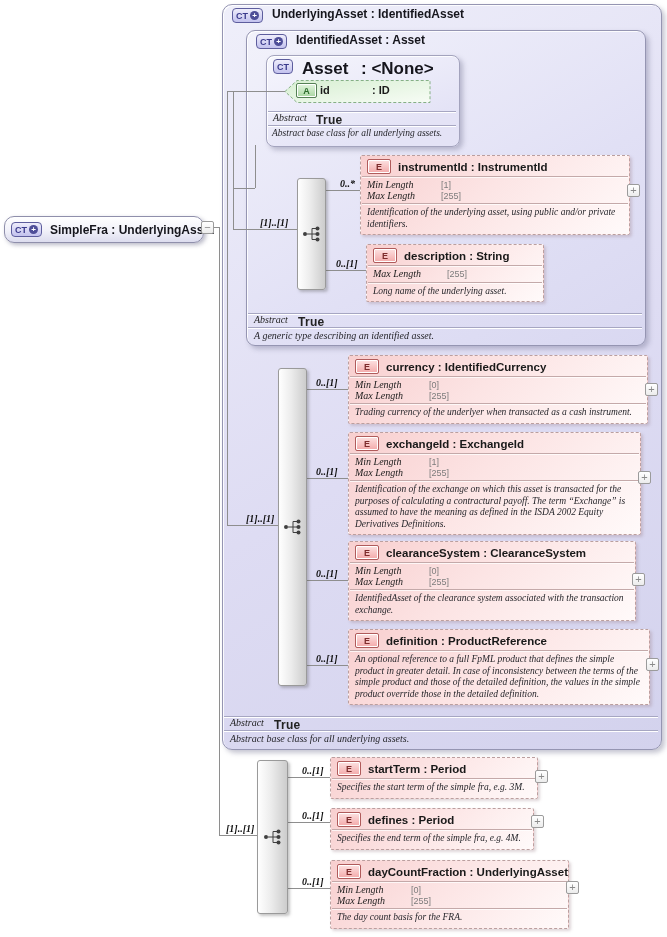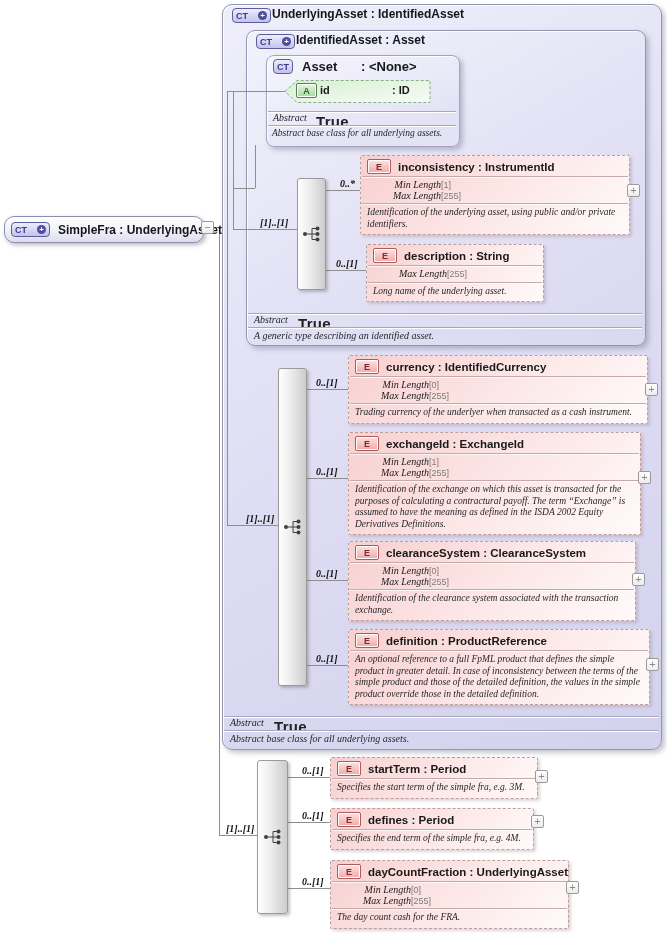--- a/index.html
+++ b/index.html
@@ -7,50 +7,50 @@
           font-family:"Liberation Sans",sans-serif;overflow:hidden;}
 
   
   .ctbox{position:absolute;border:1px solid #9595b2;border-radius:10px;
          box-shadow:inset 1px 1px 0 rgba(255,255,255,.85), 3px 3px 5px rgba(110,110,140,.40);}
   #box-underlying{background:linear-gradient(150deg,#efeffa 0%,#dedcf3 55%,#d3d2ed 100%);}
   #box-identified{background:linear-gradient(150deg,#f2f2fb 0%,#e1e0f5 60%,#d9d8f1 100%);border-radius:9px;}
   #box-asset{background:linear-gradient(160deg,#f6f6fd 0%,#e4e3f6 75%);border-radius:8px;border-color:#a3a3bd;}
 
   .ct-title{position:absolute;font-weight:bold;font-size:12px;color:#15151c;white-space:nowrap;}
-  .ct-title.small{font-size:13px;}
-
-  .ct-badge{position:absolute;display:inline-flex;align-items:center;gap:10px;height:13px;
+  .ct-title.small{font-size:17px;}
+
+  .ct-badge{position:absolute;display:inline-flex;align-items:center;gap:2px;height:13px;
             border:1px solid #5d5d9d;border-radius:4px;padding:0 3px;
             background:linear-gradient(#eeedfb,#c3c2ee);
             font-weight:bold;font-size:9px;color:#3a3a8c;}
   .ct-badge .plus-circle{display:inline-block;width:9px;height:9px;border-radius:50%;
             background:#4e4e98;color:#fff;font-size:8px;line-height:9px;text-align:center;font-weight:bold;}
 
   
   .hl{position:absolute;height:1px;background:#a6a6c2;box-shadow:0 1px 0 #ffffff;}
   .abs-label{position:absolute;font-family:"Liberation Serif",serif;font-style:italic;
              font-size:10px;color:#1d1d1d;white-space:nowrap;}
-  .abs-value{position:absolute;font-size:15px;font-weight:bold;color:#222;letter-spacing:.3px;}
+  .abs-value{position:absolute;font-size:12px;font-weight:bold;color:#222;letter-spacing:.3px;}
   .ct-doc{position:absolute;font-family:"Liberation Serif",serif;font-style:italic;
           font-size:10px;color:#26262b;white-space:nowrap;}
 
   
   .ebox{position:absolute;border:1px dashed #bb9f9f;border-radius:2px;
         background:linear-gradient(135deg,#f8cfcf 0%,#fce4e4 45%,#fffafa 100%);
         box-shadow:2px 2px 3px rgba(150,120,130,.30);}
   .ebox .hdr{display:flex;align-items:center;gap:7px;padding:3px 6px 2px 6px;height:15px;}
   .badge-e{display:inline-flex;align-items:center;justify-content:center;width:22px;height:13px;
            border:1px solid #b05b5b;border-radius:2px;flex:0 0 auto;
            background:linear-gradient(#fde2e2,#f3a9a9);box-shadow:inset 0 0 0 1px #fff;
            font-weight:bold;font-size:9px;color:#7d2c2c;}
   .ename{font-weight:bold;font-size:11.5px;color:#191919;white-space:nowrap;}
   .esep{height:1px;background:#c4a9a9;margin:0 1px;box-shadow:0 1px 0 rgba(255,255,255,.75);}
   .facets{padding:3px 6px 2px 6px;}
-  .facet{display:flex;height:10.5px;line-height:10.5px;text-align:right;}
+  .facet{display:flex;height:10.5px;line-height:10.5px;}
   .flabel{font-family:"Liberation Serif",serif;font-style:italic;font-size:10px;color:#1b1b1b;width:74px;flex:0 0 auto;}
   .fval{font-size:9px;color:#7c7c7c;}
   .edoc{padding:3px 6px 4px 6px;font-family:"Liberation Serif",serif;font-style:italic;
         font-size:9.5px;line-height:11.5px;color:#26262b;}
 
   
   .plusbox{position:absolute;width:13px;height:13px;border:1px solid #9b9b9b;border-radius:2px;
            background:linear-gradient(#ffffff,#ececec);color:#8a8a8a;font-size:11px;line-height:11px;
            text-align:center;box-sizing:border-box;z-index:6;}
 
@@ -143,21 +143,21 @@
     <defs>
         <linearGradient id="gGreen" x1="0" y1="0" x2="1" y2="1">
       <stop offset="0" stop-color="#d7efd2"></stop>
           <stop offset="1" stop-color="#f7fcf5"></stop>
         </linearGradient>
       </defs>
     <polygon points="2,12.5 14,1.5 147,1.5 147,23.5 14,23.5" fill="url(#gGreen)" stroke="#85b085" stroke-width="1" stroke-dasharray="3,2"></polygon>
   </svg>
   <span class="badge-a" style="left:296px;top:83px;">A</span>
   <div class="attr-text" style="left:320px;top:84px;">id</div>
-  <div class="attr-text" style="left:372px;top:84px;margin-left:20px;">: ID</div>
+  <div class="attr-text" style="left:372px;top:84px;">: ID</div>
 
   <div class="hl" style="left:268px;top:111px;width:188px;"></div>
   <div class="abs-label" style="left:273px;top:112px;">Abstract</div>
   <div class="abs-value" style="left:316px;top:113px;">True</div>
   <div class="hl" style="left:268px;top:125px;width:188px;"></div>
   <div class="ct-doc" style="left:272px;top:128px;font-size:9.5px;">Abstract base class for all underlying assets.</div>
 
   <div class="seqbar" style="left:297px;top:178px;height:110px;">
     <svg width="20" height="18" viewBox="0 0 20 18">
       <circle cx="3" cy="9" r="2" fill="#3f3f3f"></circle>
@@ -166,21 +166,21 @@
         <circle cx="15.5" cy="9" r="2" fill="#3f3f3f"></circle>
         <circle cx="15.5" cy="14.5" r="2" fill="#3f3f3f"></circle>
     </svg>
   </div>
   <div class="card" style="left:260px;top:217px;">[1]..[1]</div>
 
   <div class="card" style="left:340px;top:178px;">0..*</div>
   <div class="ebox" style="left:360px;top:155px;width:268px;">
     <div class="hdr">
         <span class="badge-e">E</span>
-      <span class="ename">inconsistency : InstrumentId</span>
+      <span class="ename">instrumentId : InstrumentId</span>
       </div>
     <div class="esep"></div>
     <div class="facets">
       <div class="facet">
           <span class="flabel">Min Length</span>
           <span class="fval">[1]</span>
         </div>
       <div class="facet">
           <span class="flabel">Max Length</span>
           <span class="fval">[255]</span>
@@ -280,21 +280,21 @@
       <div class="facet">
           <span class="flabel">Min Length</span>
           <span class="fval">[0]</span>
         </div>
       <div class="facet">
           <span class="flabel">Max Length</span>
           <span class="fval">[255]</span>
         </div>
     </div>
     <div class="esep"></div>
-    <div class="edoc">Identification of the clearance system associated with the transaction exchange.</div>
+    <div class="edoc">IdentifiedAsset of the clearance system associated with the transaction exchange.</div>
   </div>
   <div class="plusbox" style="left:632px;top:573px;">+</div>
 
   <div class="card" style="left:316px;top:653px;">0..[1]</div>
   <div class="ebox" style="left:348px;top:629px;width:300px;">
     <div class="hdr">
         <span class="badge-e">E</span>
       <span class="ename">definition : ProductReference</span>
       </div>
     <div class="esep"></div>
@@ -352,17 +352,17 @@
       <div class="facet">
           <span class="flabel">Min Length</span>
           <span class="fval">[0]</span>
         </div>
       <div class="facet">
           <span class="flabel">Max Length</span>
           <span class="fval">[255]</span>
         </div>
     </div>
     <div class="esep"></div>
-    <div class="edoc">The day count cash for the FRA.</div>
+    <div class="edoc">The day count basis for the FRA.</div>
   </div>
   <div class="plusbox" style="left:566px;top:881px;">+</div>
 
 </div>
 
 </body></html>

